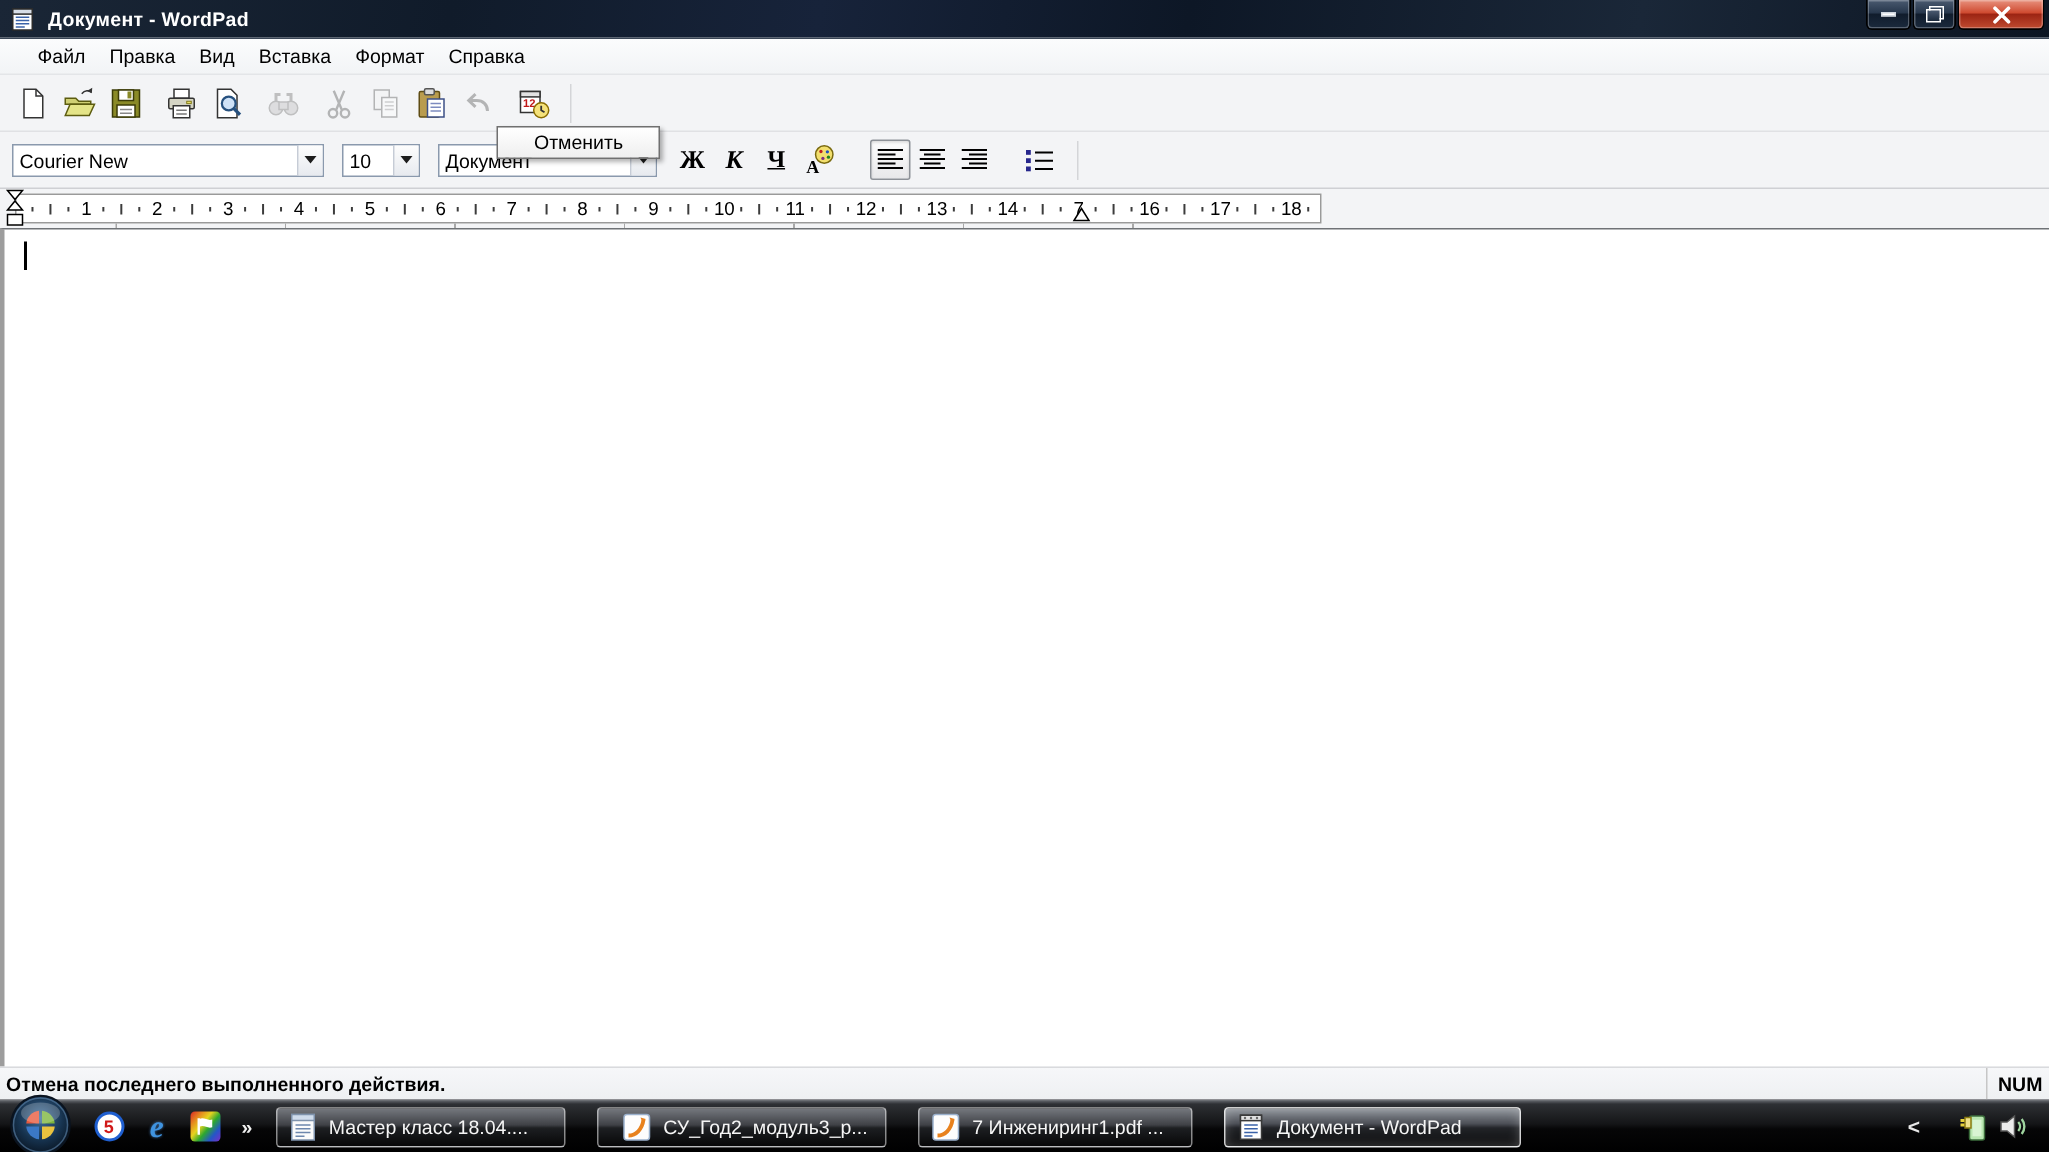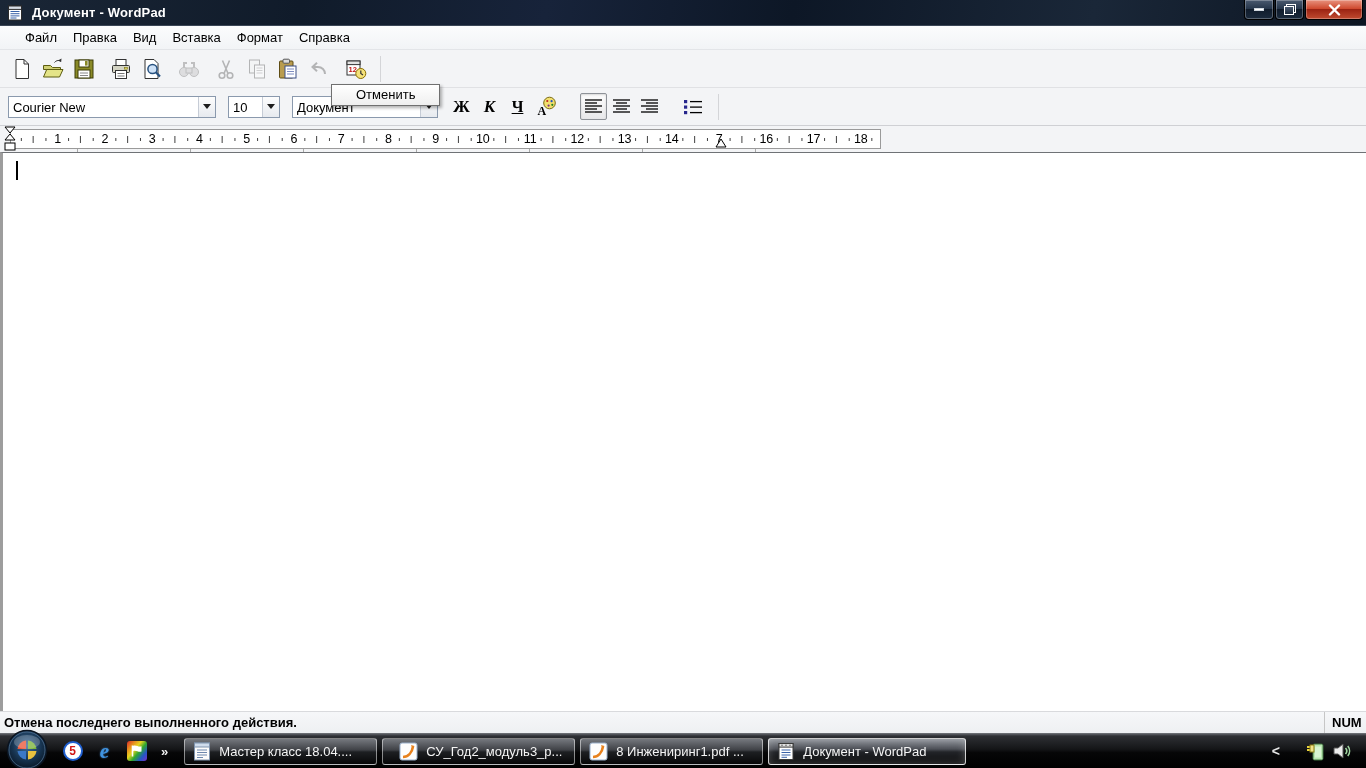--- a/index.html
+++ b/index.html
@@ -97,21 +97,21 @@
   .ql { display:flex; align-items:center; gap:11px; margin-left:14px; }
   .ql-item { width:21px; height:21px; display:flex; align-items:center; justify-content:center; cursor:pointer; }
   .badge5 { width:20px; height:20px; border-radius:50%; background:#fff; border:2px solid #1f5fd0;
     display:flex; align-items:center; justify-content:center; font-size:12px; font-weight:bold; color:#d01818; }
   .ie-e { font-family:"Liberation Serif","DejaVu Serif",serif; font-style:italic; font-weight:bold; font-size:21px;
     color:#3f93e0; text-shadow:0 0 2px rgba(90,170,255,.7); }
   .flagtile { width:20px; height:20px; border-radius:3px;
     background:linear-gradient(130deg,#d92626 0%,#e68a1f 22%,#e6d31f 40%,#2ea82e 58%,#2456c8 78%,#7a2ec8 100%);
     display:flex; align-items:center; justify-content:center; }
   .chev { color:#f0f0f0; font-size:13px; font-weight:bold; margin-left:14px; margin-right:10px; cursor:pointer; }
-  .tasks { display:flex; align-items:flex-start; gap:5px; margin-left:6px; }
+  .tasks { display:flex; align-items:flex-start; gap:21px; margin-left:6px; }
   .task { height:27px; border-radius:3px; border:1px solid rgba(255,255,255,.5);
     background:linear-gradient(#75787e 0%,#3f4146 44%,#1d1f22 52%,#070708 100%);
     display:flex; align-items:center; padding:0 8px; gap:8px; cursor:pointer; overflow:hidden; }
   .task.t0 { width:193px; } .task.t1 { width:193px;padding-left:16px; } .task.t2 { width:183px; } .task.t3 { width:198px; }
   .task.active { border-color:rgba(255,255,255,.8);
     background:linear-gradient(#8d9299 0%,#4e5158 40%,#222428 52%,#0a0a0b 100%);
     box-shadow:inset 0 0 8px rgba(255,255,255,.25); }
   .task-label { color:#f5f5f5; font-size:13px; white-space:nowrap; overflow:hidden; }
   .tray { margin-left:auto; display:flex; align-items:center; margin-right:12px; }
   .tray-chev { color:#e8e8e8; font-size:14px; font-weight:bold; margin-right:20px; cursor:pointer; }
@@ -451,21 +451,21 @@
             <path d="M12 3l3.5 1-1.8 3z" fill="#e8821e"></path>
           </svg>
         <span class="task-label">СУ_Год2_модуль3_р...</span>
       </div>
       <div class="task t2">
         <svg width="19" height="19" viewBox="0 0 19 19" style="flex:none">
             <rect x="1" y="1" width="17" height="17" rx="2" fill="#fdfdfd" stroke="#9ab0cc"></rect>
             <path d="M4 15C9 15 13 11 14 4.5" fill="none" stroke="#e8821e" stroke-width="2.6"></path>
             <path d="M12 3l3.5 1-1.8 3z" fill="#e8821e"></path>
           </svg>
-        <span class="task-label">8 Инжениринг1.pdf ...</span>
+        <span class="task-label">7 Инжениринг1.pdf ...</span>
       </div>
       <div class="task t3 active">
         <svg width="18" height="19" viewBox="0 0 18 19" style="flex:none">
             <rect x="2" y="1.5" width="14" height="16" fill="#fff" stroke="#3a3a3a"></rect>
             <rect x="2" y="1.5" width="14" height="3.6" fill="#e0e0e0" stroke="#3a3a3a"></rect>
             <circle cx="5" cy="3.3" r=".8" fill="#666"></circle>
             <circle cx="9" cy="3.3" r=".8" fill="#666"></circle>
             <circle cx="13" cy="3.3" r=".8" fill="#666"></circle>
             <line x1="4.5" y1="8" x2="13.5" y2="8" stroke="#3a62a8"></line>
             <line x1="4.5" y1="10.5" x2="13.5" y2="10.5" stroke="#3a62a8"></line>

